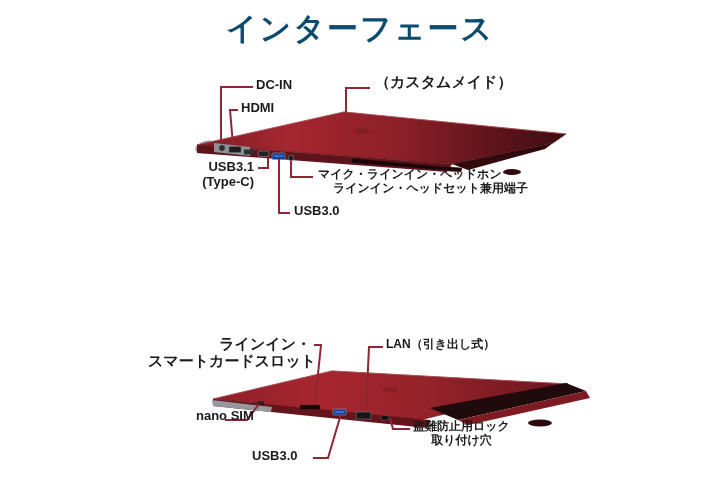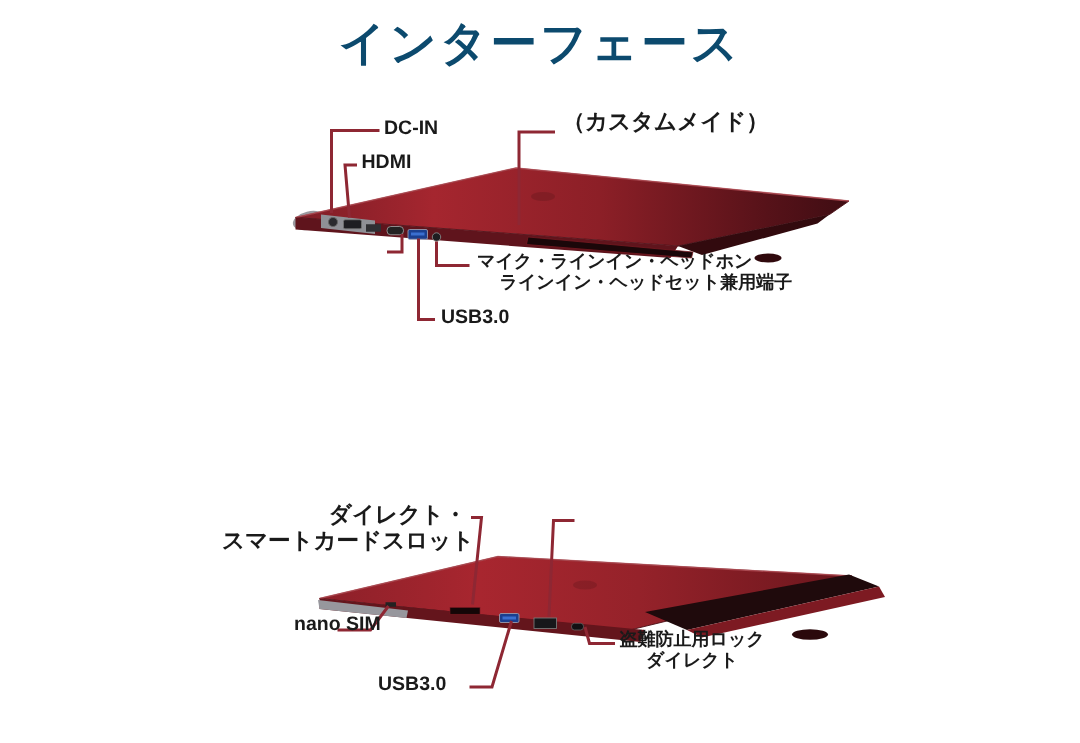--- a/index.html
+++ b/index.html
@@ -110,38 +110,43 @@
   </svg>
 
   <div class="lbl t17" style="left:256px;top:78px;">DC-IN</div>
 
   <div class="lbl t17" style="left:241px;top:101px;">HDMI</div>
 
   <div class="lbl t15" style="left:375px;top:74px;">
     <div>（カスタムメイド）</div>
   </div>
 
+  <div class="lbl t17 r" style="left:180px;top:160px;width:74px;">
+    <div>USB3.1</div>
+    <div>(Type-C)</div>
+  </div>
 
   <div class="lbl t16" style="left:318px;top:168px;">
     <div>マイク・ラインイン・ヘッドホン</div>
     <div style="padding-left:15px;">ラインイン・ヘッドセット兼用端子</div>
   </div>
 
   <div class="lbl t17" style="left:294px;top:204px;">USB3.0</div>
 
   <div class="lbl t15 r" style="left:148px;top:336px;width:163px;">
-    <div>ダイレクト・</div>
+    <div>ラインイン・</div>
     <div>スマートカードスロット</div>
   </div>
 
+  <div class="lbl t16" style="left:386px;top:338px;">LAN（引き出し式）</div>
 
   <div class="lbl" style="left:152px;top:409px;margin-left:44px;">
     <div class="t17">nano SIM</div>
   </div>
 
   <div class="lbl t16" style="left:413px;top:420px;text-align:center;">
     <div>盗難防止用ロック</div>
-    <div>ダイレクト</div>
+    <div>取り付け穴</div>
   </div>
 
   <div class="lbl t17" style="left:252px;top:449px;">USB3.0</div>
 
 </div>
 
 </body></html>

